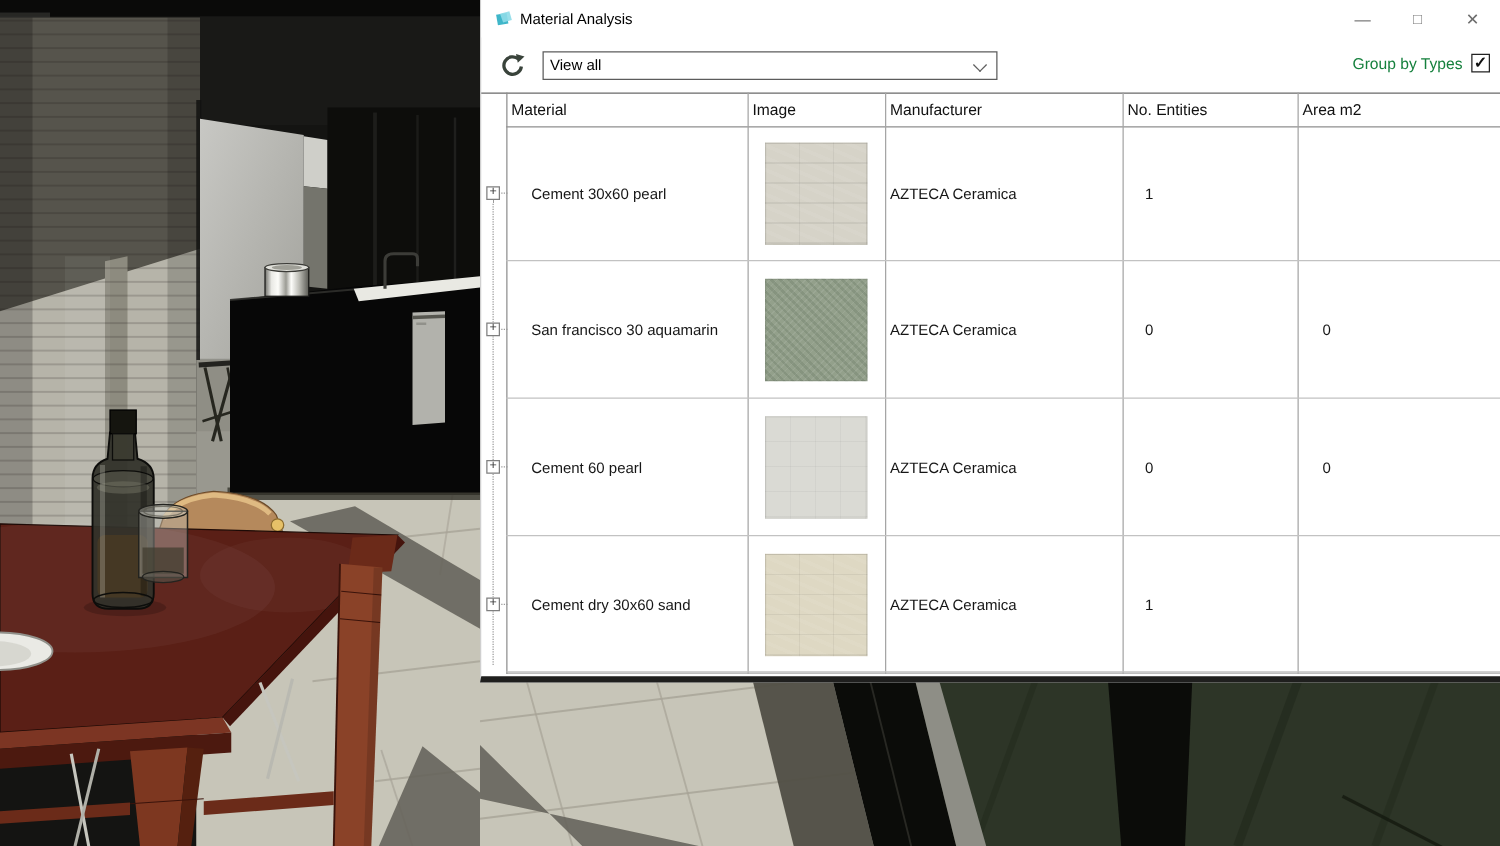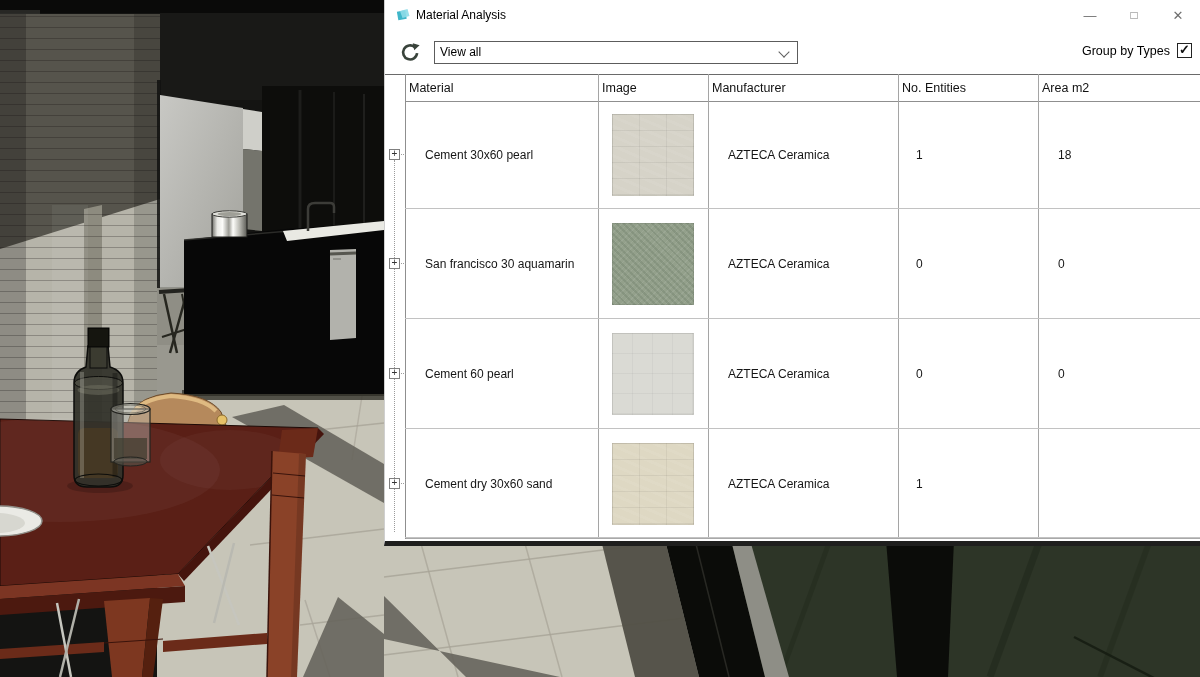--- a/index.html
+++ b/index.html
@@ -20,35 +20,35 @@
   .wbtn.max{font-size:12px;color:#7a7a7a;}
   .wbtn.close{font-size:13px;}
   
   .refresh-btn{position:absolute;left:14px;top:42px;width:24px;height:24px;}
   .dropdown{position:absolute;left:49px;top:41px;width:364px;height:23px;border:1px solid #5c5c5c;
             background:#fff;box-sizing:border-box;text-decoration:underline;}
   .dropdown .val{position:absolute;left:5px;top:0;line-height:21px;font-size:12px;color:#000;}
   .dd-chevron{position:absolute;right:9px;top:6px;width:7px;height:7px;border-right:1.6px solid #5f5f5f;
               border-bottom:1.6px solid #5f5f5f;transform:rotate(45deg);}
   .groupby{position:absolute;right:8px;top:43px;display:flex;align-items:center;gap:7px;}
-  .groupby .lbl{font-size:12.5px;color:#000000;}
+  .groupby .lbl{font-size:12.5px;color:#15803d;}
   .checkbox{width:13px;height:13px;border:1.5px solid #222;background:#fff;display:flex;
             align-items:center;justify-content:center;}
   .checkbox .check{font-size:13px;font-weight:bold;color:#111;line-height:10px;margin-top:-2px;}
   
   .hline{position:absolute;height:1px;background:#bcbcbc;}
   .vline{position:absolute;width:1px;top:74px;height:465px;background:#a5a5a5;}
   .thead-label{position:absolute;top:76px;height:25px;line-height:25px;font-size:12.5px;
                font-weight:400;color:#111;}
   .trow{position:absolute;left:0;width:815px;}
   .trow .rowline{position:absolute;left:20px;right:0;bottom:0;height:1px;background:#c2c2c2;}
   .cell{position:absolute;top:0;height:100%;display:flex;align-items:center;font-size:12px;color:#161616;}
   .c-material{left:20px;width:193px;padding-left:20px;box-sizing:border-box;}
   .c-image{left:213px;width:110px;justify-content:center;}
-  .c-manufacturer{left:323px;width:190px;padding-left:20px;box-sizing:border-box;}
+  .c-manufacturer{left:323px;width:190px;padding-left:4px;box-sizing:border-box;}
   .c-entities{left:513px;width:140px;padding-left:18px;box-sizing:border-box;}
   .c-area{left:653px;width:162px;padding-left:20px;box-sizing:border-box;}
   .swatch{width:82px;height:82px;position:relative;box-shadow:inset 0 0 0 1px rgba(0,0,0,.07);}
   .swatch::after{content:"";position:absolute;inset:0;}
   .t-grid::after{background:
      repeating-linear-gradient(180deg,rgba(0,0,0,.06) 0 1px,transparent 1px 16px),
      repeating-linear-gradient(90deg,rgba(0,0,0,.05) 0 1px,transparent 1px 27px),
      repeating-linear-gradient(23deg,rgba(255,255,255,.05) 0 3px,transparent 3px 9px);}
   .t-speckle::after{background:
      repeating-linear-gradient(45deg,rgba(45,65,45,.13) 0 2px,transparent 2px 5px),
@@ -309,21 +309,20 @@
 
   <div class="trow" style="top:101px;height:108px;">
     <span class="expand">+</span>
     <span class="stub"></span>
     <div class="cell c-material">Cement 30x60 pearl</div>
     <div class="cell c-image">
       <div class="swatch t-grid" style="background-color: rgb(214, 211, 200);"></div>
     </div>
     <div class="cell c-manufacturer">AZTECA Ceramica</div>
     <div class="cell c-entities">1</div>
-    <div class="cell c-area">18</div>
     <div class="rowline"></div>
   </div>
 
   <div class="trow" style="top:209px;height:110px;">
     <span class="expand">+</span>
     <span class="stub"></span>
     <div class="cell c-material">San francisco 30 aquamarin</div>
     <div class="cell c-image">
       <div class="swatch t-speckle" style="background-color: rgb(147, 160, 139);"></div>
     </div>

